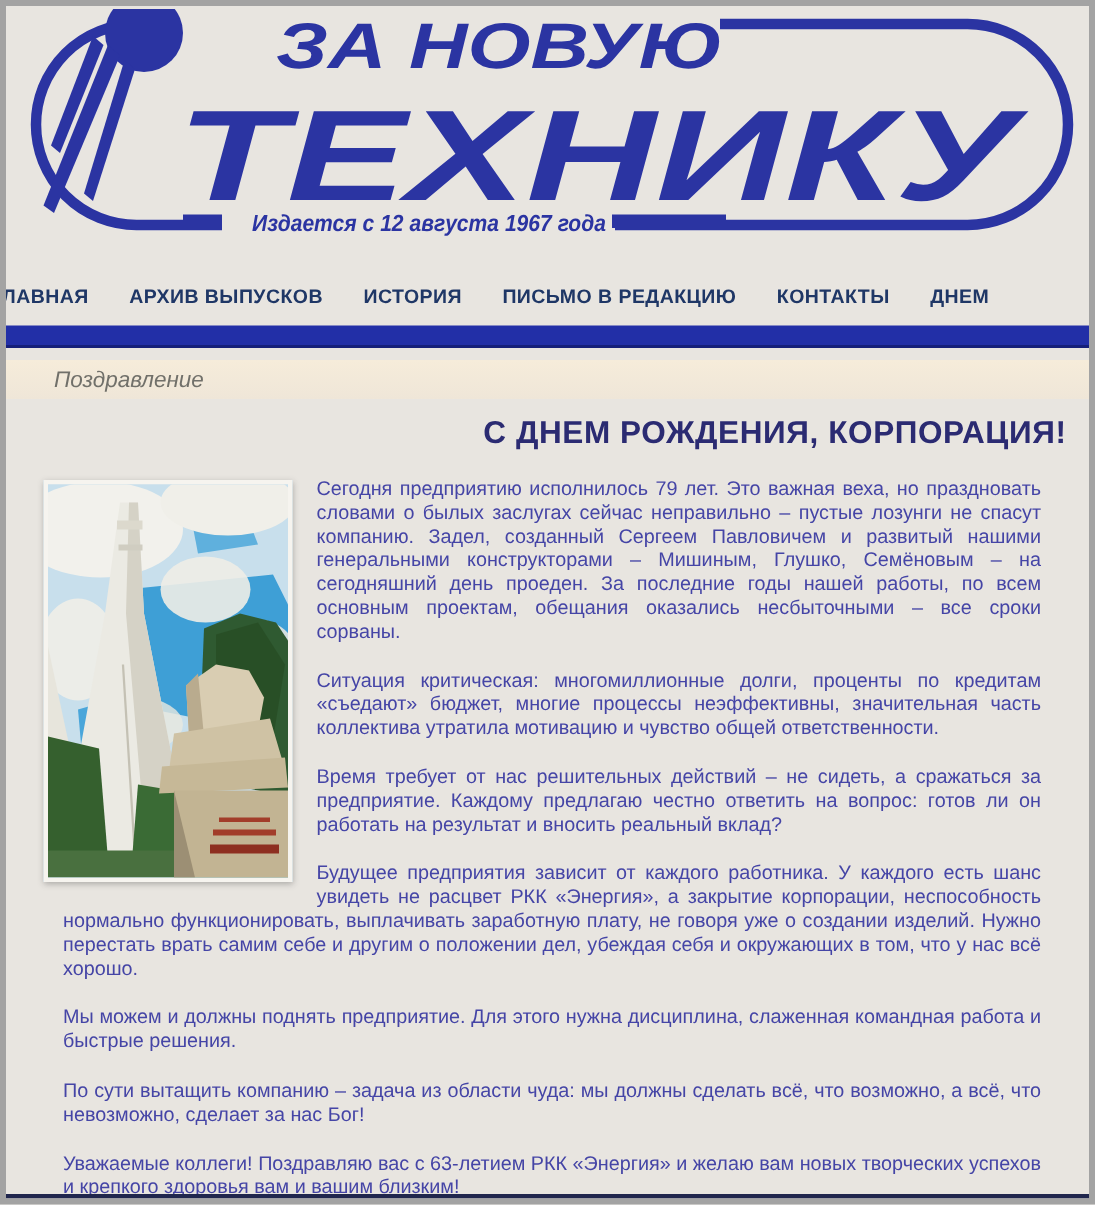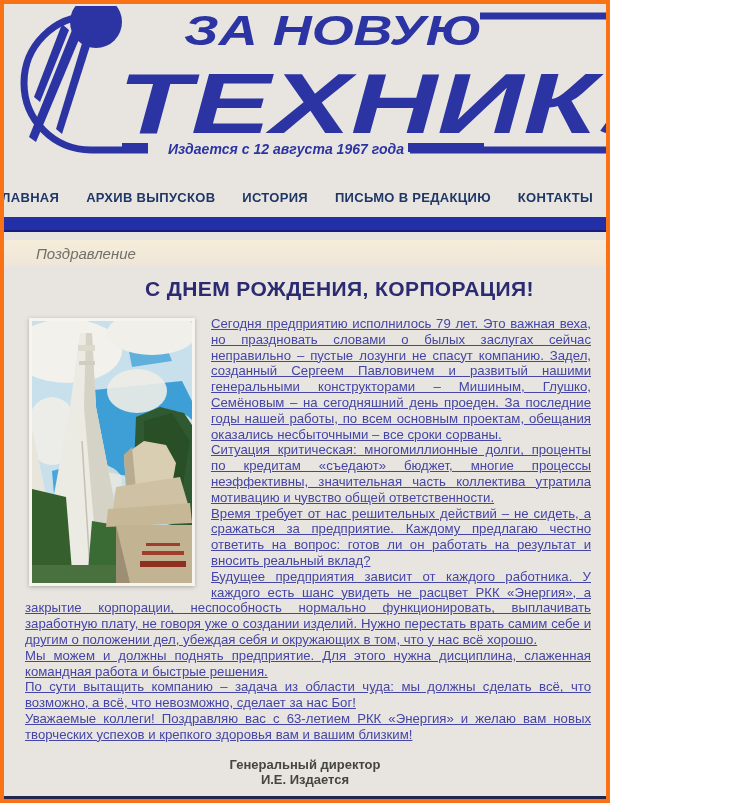--- a/index.html
+++ b/index.html
@@ -1,20 +1,20 @@
 <!DOCTYPE html>
 <html lang="ru"><head>
 <meta charset="utf-8">
 <style>
   html,body{margin:0;padding:0;}
   .page{
     position:relative;
-    width:610px;height:803px;
+    width:730px;height:803px;
     box-sizing:border-box;
-    border:4px solid #f97316;
+    border:4px solid #a3a3a3;
     background:#e8e5e0;
     overflow:hidden;
     font-family:"Liberation Sans", sans-serif;
   }
   
   .logo-wrap{position:relative;margin:2px 0 0 12px;width:704px;height:156px;}
   .logo-wrap svg{display:block;}
   
   .nav{
     display:flex;gap:27px;
@@ -39,40 +39,39 @@
   .category-strip .label{
     margin-left:32px;
     font-style:italic;
     font-size:15px;color:#71706a;
   }
   
   .article{padding:0 15px 0 21px;}
   .title{
     margin-top:11px;
     padding-left:120px;
-    text-align:left;
+    text-align:right;
     font-size:21px;font-weight:700;
     color:#2b2b72;letter-spacing:.4px;
   }
   .body-text{margin-top:15px;color:#4545a6;}
   .photo{
     float:left;
     width:160px;height:262px;
     margin:2px 16px 4px 4px;
     border:3px solid #f6f4ef;
     box-shadow:0 1px 4px rgba(60,60,60,.35);
     background:#bcd9e8;
   }
   .photo svg{display:block;}
   .body-text p{
-    margin:0;
+    margin:17px;
     text-align:justify;
     font-size:13.2px;
     line-height:15.8px;
-    text-decoration:underline;
   }
   .signature{
     clear:both;
     margin:14px 6px 0 0;
     text-align:center;
     font-size:13px;font-weight:700;
     line-height:15.5px;
     color:#454541;
   }
   .bottom-line{position:absolute;left:0;right:0;bottom:0;height:3px;background:#20264d;}

